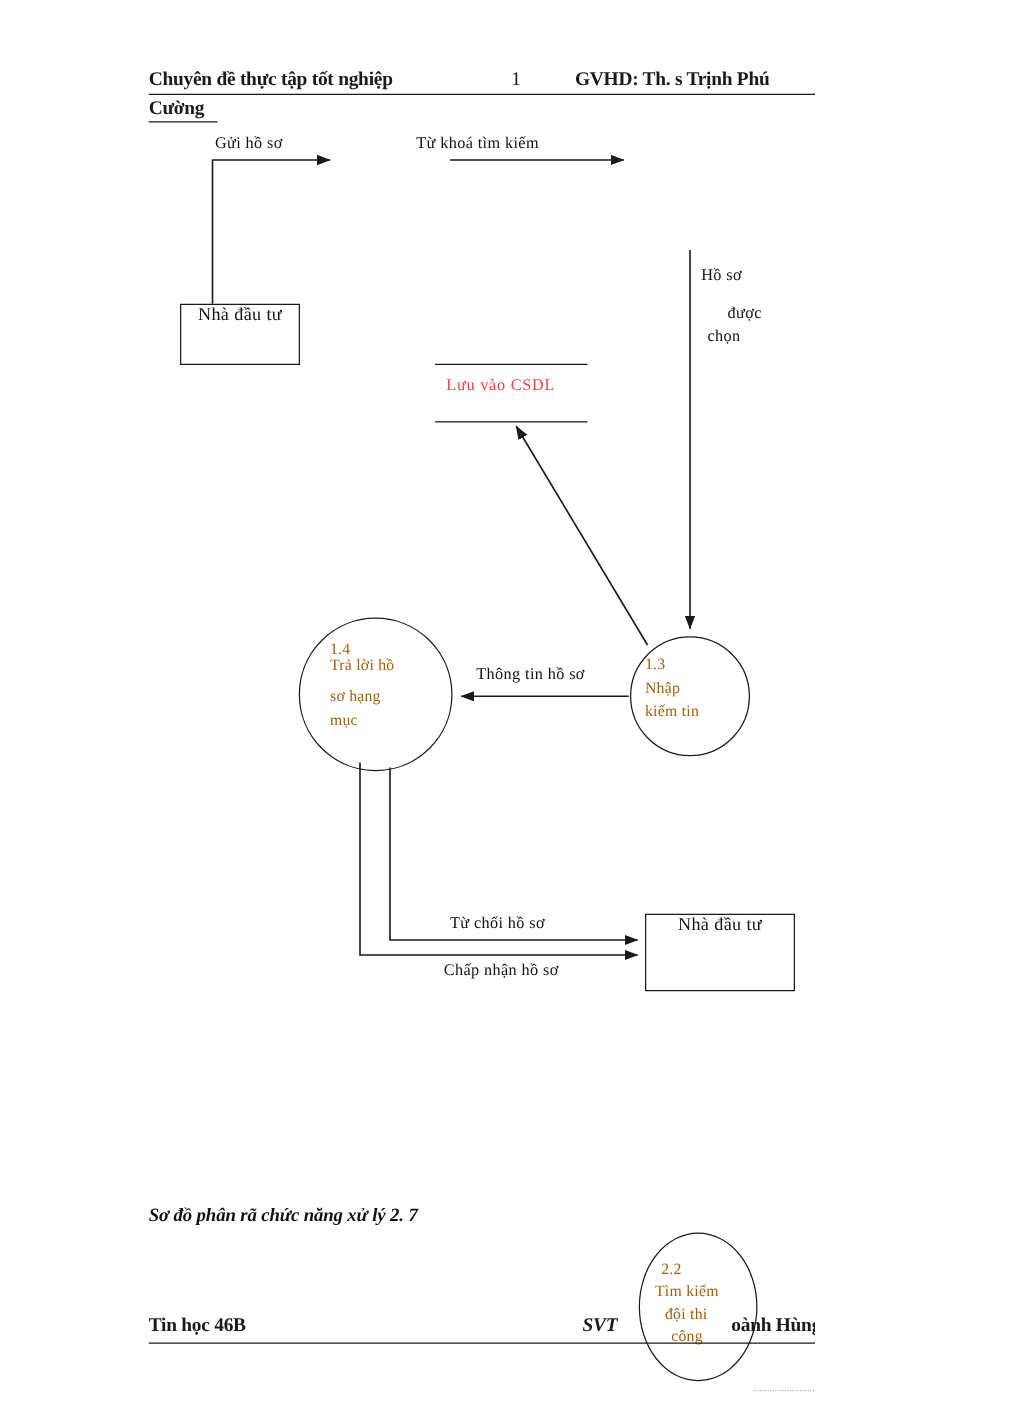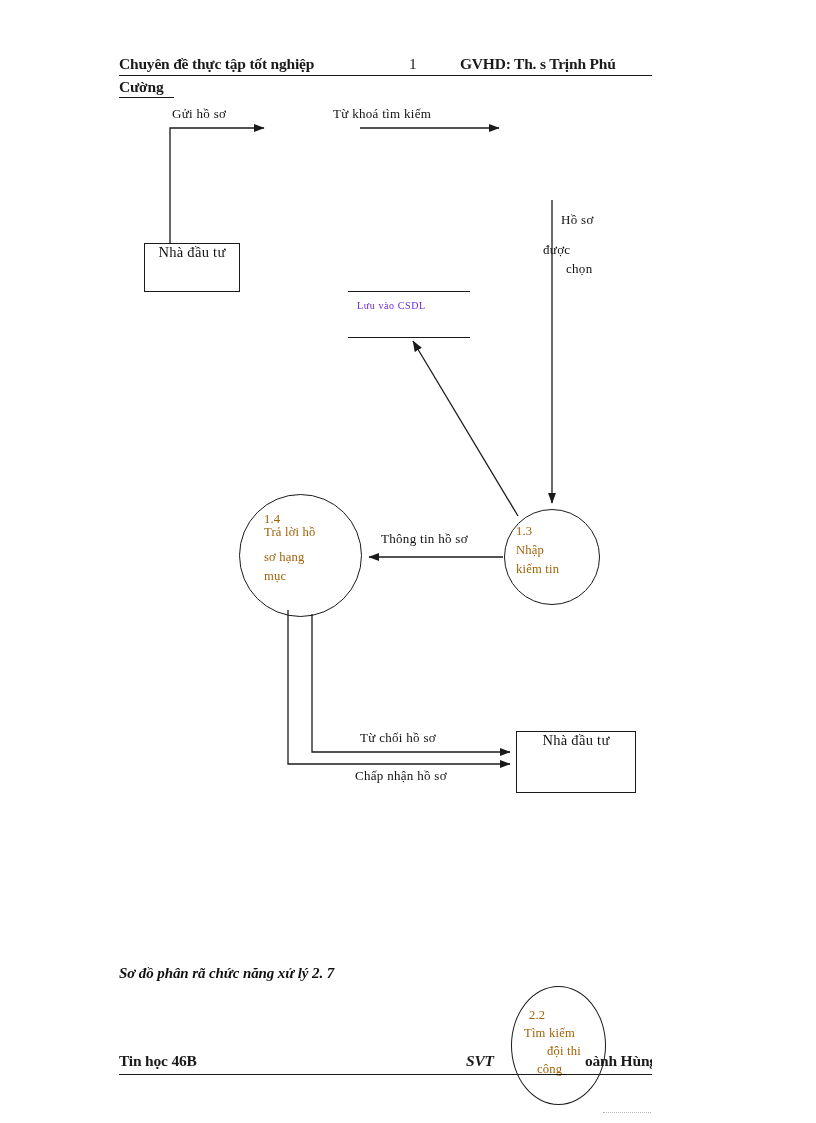--- a/index.html
+++ b/index.html
@@ -71,22 +71,22 @@
     color: #a16207;
     white-space: nowrap;
     letter-spacing: 0.2px;
   }
   .store-line {
     background: #1a1a1a;
     height: 1px;
   }
   .store-text {
     font-family: "Liberation Serif", "DejaVu Serif", serif;
-    font-size: 10px;
-    color: #6d28d9;
+    font-size: 13px;
+    color: #ef4444;
     white-space: nowrap;
     letter-spacing: 0.6px;
   }
   .caption {
     font-family: "Liberation Serif", "DejaVu Serif", serif;
     font-size: 15px;
     font-weight: bold;
     font-style: italic;
     color: #111111;
     white-space: nowrap;
@@ -128,21 +128,21 @@
 
   <div class="abs entity-box" style="left:144px; top:243px; width:96px; height:49px;">
     <span>Nhà đầu tư</span>
   </div>
 
   <div class="abs store-line" style="left:348px; top:291px; width:122px;"></div>
   <div class="abs store-text" style="left:357px; top:300px;">Lưu vào CSDL</div>
   <div class="abs store-line" style="left:348px; top:337px; width:122px;"></div>
 
   <div class="abs dfd-label" style="left:561px; top:212px;">Hồ sơ</div>
-  <div class="abs dfd-label" style="left:543px; top:242px;">được</div>
+  <div class="abs dfd-label" style="left:582px; top:242px;">được</div>
   <div class="abs dfd-label" style="left:566px; top:261px;">chọn</div>
 
   <div class="abs proc-circle" style="left:239px; top:494px; width:123px; height:123px;"></div>
   <div class="proc-text" style="left:264px; top:512px;">1.4</div>
   <div class="proc-text" style="left:264px; top:525px;">Trả lời hồ</div>
   <div class="proc-text" style="left:264px; top:550px;">sơ hạng</div>
   <div class="proc-text" style="left:264px; top:569px;">mục</div>
 
   <div class="abs proc-circle" style="left:504px; top:509px; width:96px; height:96px;"></div>
   <div class="proc-text" style="left:516px; top:524px;">1.3</div>
@@ -157,21 +157,21 @@
 
   <div class="abs dfd-label" style="left:360px; top:730px;">Từ chối hồ sơ</div>
 
   <div class="abs dfd-label" style="left:355px; top:768px;">Chấp nhận hồ sơ</div>
 
   <div class="abs caption" style="left:119px; top:965px;">Sơ đồ phân rã chức năng xử lý 2. 7</div>
 
   <div class="abs proc-circle" style="left:511px; top:986px; width:95px; height:119px;"></div>
   <div class="proc-text" style="left:529px; top:1008px;">2.2</div>
   <div class="proc-text" style="left:524px; top:1026px;">Tìm kiếm</div>
-  <div class="proc-text" style="left:532px; top:1044px;margin-left:15px;">đội thi</div>
+  <div class="proc-text" style="left:532px; top:1044px;">đội thi</div>
   <div class="proc-text" style="left:537px; top:1062px;">công</div>
 
   <div class="abs hdr-text" style="left:119px; top:1052px;">Tin học 46B</div>
 
   <div class="abs hdr-text" style="left:466px; top:1052px;font-style:italic;">SVT</div>
 
   <div class="abs hdr-text" style="left:585px; top:1052px;">oành Hùng</div>
 
   <div class="abs hdr-rule" style="left:119px; top:1074px; width:578px;"></div>
 

